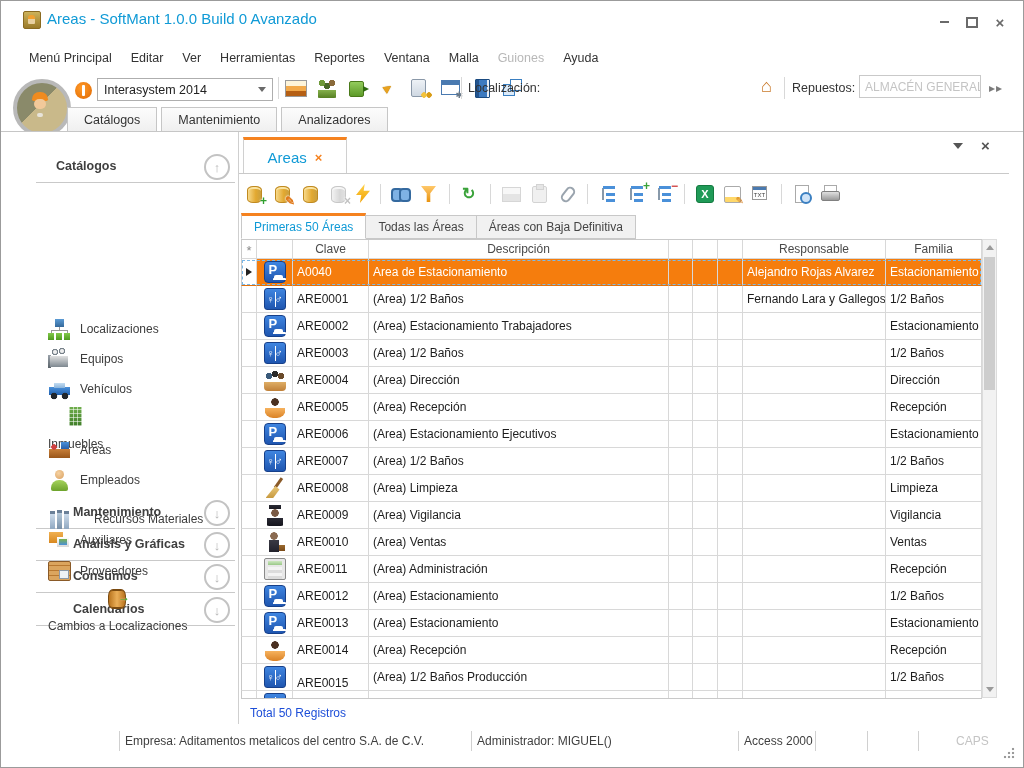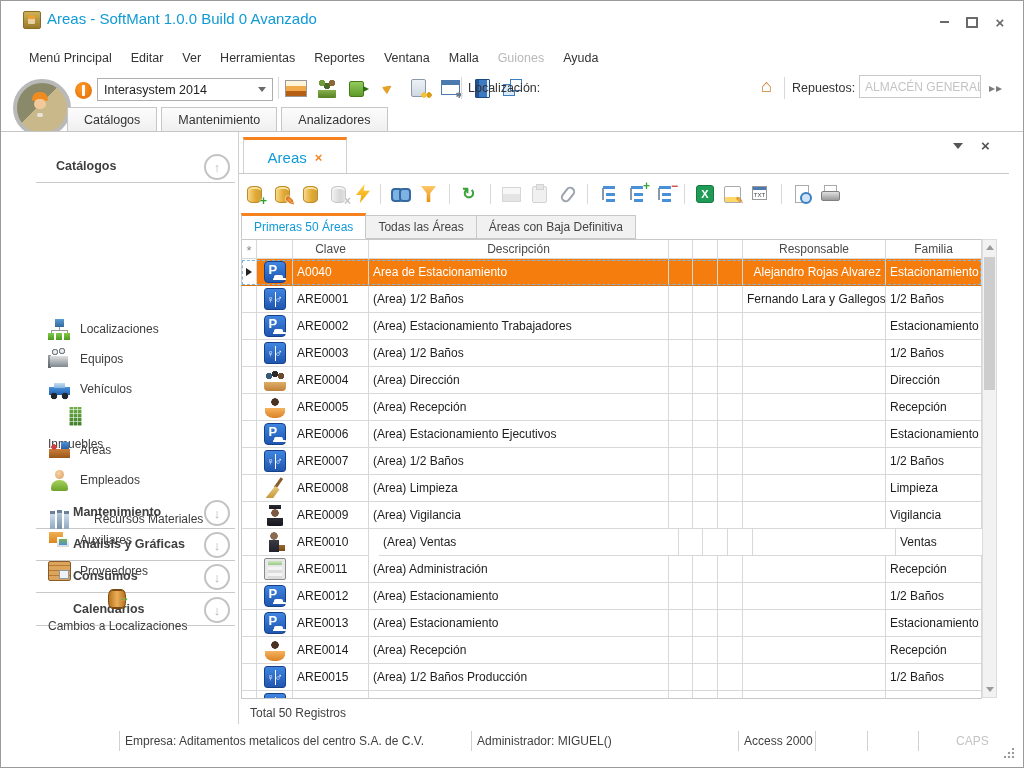--- a/index.html
+++ b/index.html
@@ -248,21 +248,21 @@
     background-size:12px 4px,auto,16px 8px;background-position:5px 1px,0 0,3px 14px;border-radius:0 0 5px 5px;}
   .ri-salesman{background-image:
     radial-gradient(circle at 10px 5px,#8a6a50 3.5px,transparent 4px),
     linear-gradient(#3a3a44,#22222c),
     linear-gradient(#9a6a30,#7a4a18);
     background-size:auto,10px 12px,7px 6px;background-position:0 0,5px 9px,14px 14px;}
   .ri-calculator{box-sizing:border-box;border:1px solid #8a8a8a;border-radius:2px;margin-top:0;
     background-image:linear-gradient(#cde8c0,#9ac888),repeating-linear-gradient(0deg,#dcdcdc 0 3px,#f4f4f4 3px 6px);
     background-size:14px 4px,14px 12px;background-position:3px 2px,3px 8px;background-repeat:no-repeat;background-color:#e8e8e8;}
 
-  .total-label{position:absolute;left:249px;top:705px;font-size:12px;color:#404040;}
+  .total-label{position:absolute;left:249px;top:705px;font-size:12px;color:#1d4ed8;}
 
   
   .vscroll{position:absolute;left:981px;top:238px;width:15px;height:459px;background:#f2f2f2;border:1px solid #dcdcdc;box-sizing:border-box;}
   .vs-btn{position:absolute;left:0;width:13px;height:15px;display:flex;align-items:center;justify-content:center;}
   .vs-up{top:0;}
   .vs-down{bottom:0;}
   .vs-tri-up{width:0;height:0;border-left:4px solid transparent;border-right:4px solid transparent;border-bottom:5px solid #9a9a9a;}
   .vs-tri-down{width:0;height:0;border-left:4px solid transparent;border-right:4px solid transparent;border-top:5px solid #9a9a9a;}
   .vs-thumb{position:absolute;left:1px;top:17px;width:11px;height:133px;background:#cdcdcd;}
 
@@ -518,21 +518,21 @@
           </div>
           <div class="gcell" style="flex: 0 0 76px;">
             <span>A0040</span>
           </div>
           <div class="gcell" style="flex: 0 0 300px;">
             <span>Area de Estacionamiento</span>
           </div>
           <div class="gcell" style="flex: 0 0 24px;"></div>
           <div class="gcell" style="flex: 0 0 25px;"></div>
           <div class="gcell" style="flex: 0 0 25px;"></div>
-          <div class="gcell" style="flex: 0 0 143px; justify-content: flex-end;">
+          <div class="gcell" style="flex: 0 0 143px;">
             <span>Alejandro Rojas Alvarez</span>
           </div>
           <div class="gcell" style="flex: 0 0 96px;">
             <span>Estacionamiento</span>
           </div>
         </div>
         <div class="grow">
           <div class="gcell ind" style="flex: 0 0 16px;"></div>
           <div class="gcell" style="flex: 0 0 36px; justify-content: center;">
             <span class="ri ri-restroom"></span>
@@ -706,21 +706,21 @@
           </div>
         </div>
         <div class="grow">
           <div class="gcell ind" style="flex: 0 0 16px;"></div>
           <div class="gcell" style="flex: 0 0 36px; justify-content: center;">
             <span class="ri ri-salesman"></span>
           </div>
           <div class="gcell" style="flex: 0 0 76px;">
             <span>ARE0010</span>
           </div>
-          <div class="gcell" style="flex: 0 0 300px; margin-left: 10px;">
+          <div class="gcell" style="flex: 0 0 300px;">
             <span>(Area) Ventas</span>
           </div>
           <div class="gcell" style="flex: 0 0 24px;"></div>
           <div class="gcell" style="flex: 0 0 25px;"></div>
           <div class="gcell" style="flex: 0 0 25px;"></div>
           <div class="gcell" style="flex: 0 0 143px;"></div>
           <div class="gcell" style="flex: 0 0 96px;">
             <span>Ventas</span>
           </div>
         </div>
@@ -798,21 +798,21 @@
           <div class="gcell" style="flex: 0 0 143px;"></div>
           <div class="gcell" style="flex: 0 0 96px;">
             <span>Recepción</span>
           </div>
         </div>
         <div class="grow">
           <div class="gcell ind" style="flex: 0 0 16px;"></div>
           <div class="gcell" style="flex: 0 0 36px; justify-content: center;">
             <span class="ri ri-restroom"></span>
           </div>
-          <div class="gcell" style="flex: 0 0 76px;">
+          <div class="gcell" style="flex: 0 0 76px; align-items: flex-end;">
             <span>ARE0015</span>
           </div>
           <div class="gcell" style="flex: 0 0 300px;">
             <span>(Area) 1/2 Baños Producción</span>
           </div>
           <div class="gcell" style="flex: 0 0 24px;"></div>
           <div class="gcell" style="flex: 0 0 25px;"></div>
           <div class="gcell" style="flex: 0 0 25px;"></div>
           <div class="gcell" style="flex: 0 0 143px;"></div>
           <div class="gcell" style="flex: 0 0 96px;">

